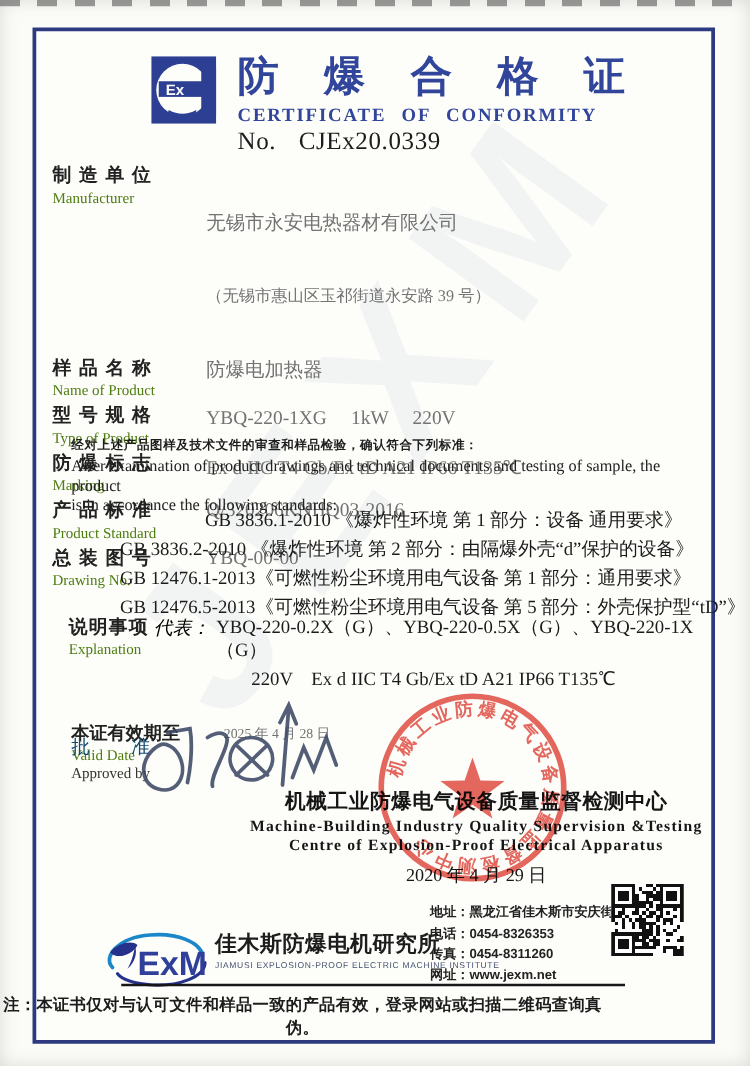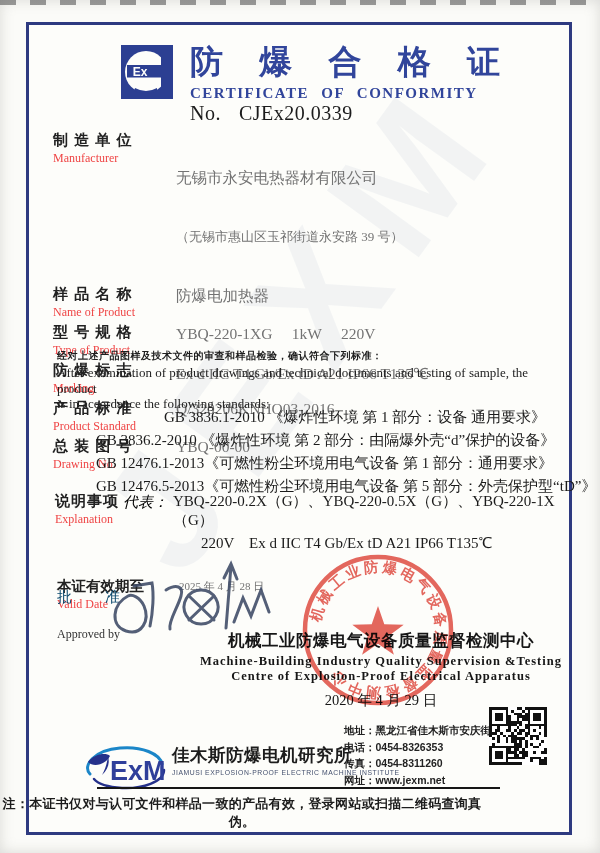--- a/index.html
+++ b/index.html
@@ -25,25 +25,25 @@
     font-family:"Liberation Sans", sans-serif;
   }
   
   .header-logo { position:absolute; left:121px; top:45px; }
   .title-block { position:absolute; left:190px; top:40px; width:330px; text-align:left; color:#31459b; }
   .title-cn { font-size:33px; font-weight:bold; letter-spacing:14px; line-height:44px; white-space:nowrap; }
   .title-en { font-size:15px; font-weight:bold; letter-spacing:1.5px; word-spacing:7px; margin-top:1px; }
   .no-line  { font-size:20px; color:#1c1c1c; margin-top:0; letter-spacing:.5px; }
   .no-line .gap { display:inline-block; width:18px; }
   
-  .fields { position:absolute; left:53px; top:131px; width:492px; }
+  .fields { position:absolute; left:42px; top:131px; width:492px; }
   .frow { display:flex; align-items:flex-start; margin-bottom:3px; min-height:34px; }
   .flabel { width:123px; flex:0 0 123px; }
   .flabel .cn { font-family:"Liberation Sans", sans-serif; font-weight:bold; font-size:15px; color:#222; letter-spacing:1px; white-space:nowrap; }
-  .flabel .en { font-size:12px; color:#ef4444; margin-top:1px; }
+  .flabel .en { font-size:12px; color:#4d7c0f; margin-top:1px; }
   .fvalue { flex:1; font-size:15.5px; color:#737373; white-space:pre-wrap; padding-top:1px; }
   .fvalue .sub { font-size:13px; margin-top:3px; }
   
   .statement { position:absolute; left:57px; top:349px; width:498px; }
   .statement .cn { font-family:"Liberation Sans", sans-serif; font-weight:bold; font-size:10px; color:#1e1e1e; letter-spacing:.5px; }
   .statement .en { font-size:13px; color:#222; line-height:15.5px; margin-top:2px; }
   .standards { position:absolute; left:96px; top:406px; width:450px; font-size:15px; color:#1b1b1b; line-height:23px; white-space:nowrap;text-align:right; }
   
   .explain { position:absolute; left:55px; top:492px; width:500px; display:flex; }
   .explain .flabel { width:68px; flex:0 0 68px; }
@@ -51,21 +51,21 @@
   .explain .lines { flex:1; font-size:15px; color:#1b1b1b; }
   .explain .lines .l2 { padding-left:28px; margin-top:4px; }
   
   .valid { position:absolute; left:57px; top:542px; display:flex;margin-top:35px; }
   .valid .flabel { width:112px; flex:0 0 112px; }
   .valid .flabel .cn { letter-spacing:0; font-size:14.5px; }
   .valid .fvalue { font-size:11px; padding-left:10px; padding-top:2px; white-space:nowrap; }
   
   .approval { position:absolute; left:57px; top:588px; }
   .approval .cn { font-family:"Liberation Sans", sans-serif; font-weight:normal; font-size:15px; letter-spacing:1px; color:#0c4a6e;text-align:right; }
-  .approval .en { font-size:12px; color:#333; margin-top:20px; }
+  .approval .en { font-size:12px; color:#333; margin-top:4px; }
   .signature { position:absolute; left:104px; top:550px; opacity:.88; }
   
   .institution { position:absolute; left:195px; top:630px; width:372px; text-align:center; color:#161616; }
   .institution .cn { font-family:"Liberation Sans", sans-serif; font-weight:bold; font-size:16.5px; letter-spacing:.5px; white-space:nowrap; }
   .institution .en { font-size:12.5px; font-weight:bold; letter-spacing:1px; line-height:15px; margin-top:2px; white-space:nowrap; }
   .institution .date { font-size:14.5px; margin-top:7px; }
   .stamp { position:absolute; left:299px; top:551px; opacity:.82; mix-blend-mode:multiply; }
   
   .footer-logo { position:absolute; left:80px; top:740px; }
   .institute { position:absolute; left:172px; top:743px; }

